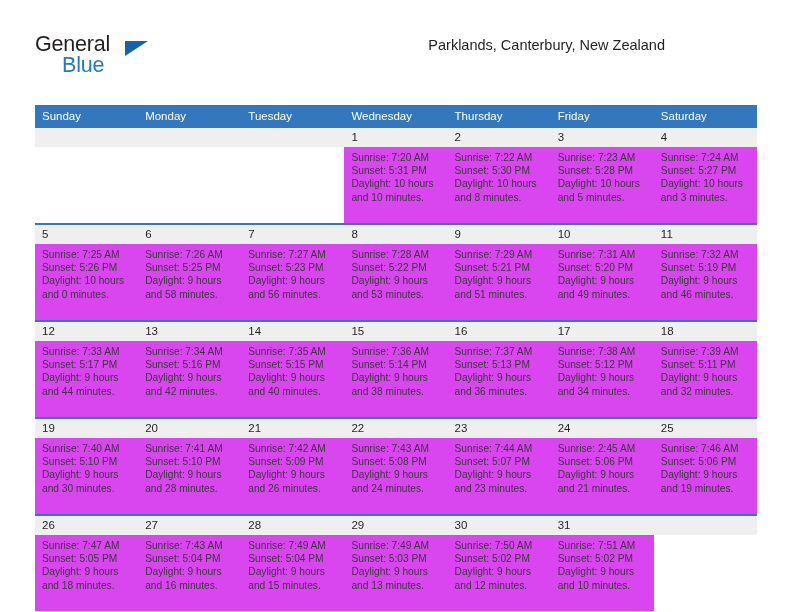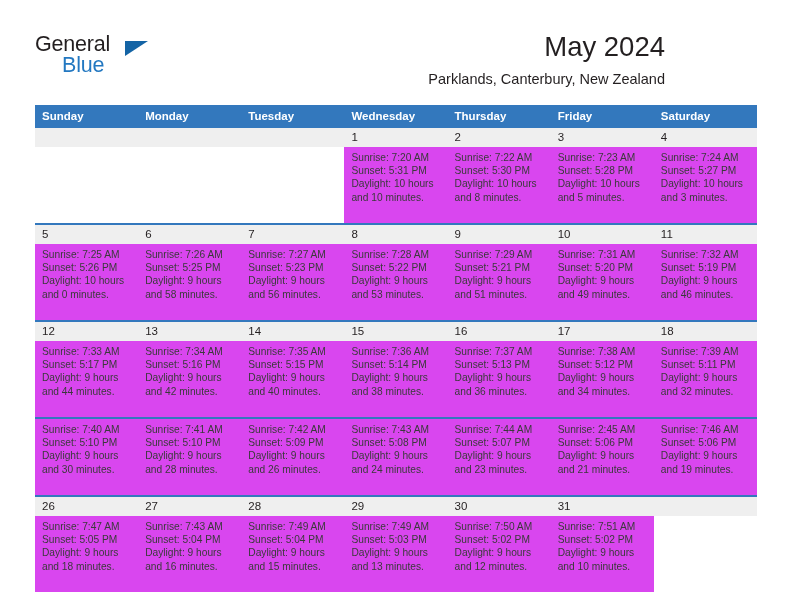--- a/index.html
+++ b/index.html
@@ -95,21 +95,21 @@
   }
   table.cal-table {
     width: 722px;
     border-collapse: collapse;
     table-layout: fixed;
   }
   table.cal-table th {
     background: #3378bd;
     color: #ffffff;
     font-size: 11.5px;
-    font-weight: bold;
+    font-weight: normal;
     text-align: left;
     padding: 5px 0 5px 7px;
     height: 11px;
     line-height: 13px;
   }
 
   
   td.daynum {
     background: #efefef;
     font-size: 11.5px;
@@ -154,21 +154,20 @@
 
   <div class="header">
 
     <div class="brand">
       <span class="brand-general">General</span>
       <span class="brand-triangle"></span>
       <span class="brand-blue">Blue</span>
     </div>
 
     <div class="title-block">
-      <div class="cal-title">May 2024</div>
       <div class="cal-subtitle">Parklands, Canterbury, New Zealand</div>
     </div>
 
   </div>
 
   <div class="calendar">
     <table class="cal-table">
       <colgroup>
         <col style="width:103.14px">
           <col style="width:103.14px">
@@ -340,20 +339,29 @@
             <div class="line">Sunrise: 7:39 AM</div>
             <div class="line">Sunset: 5:11 PM</div>
             <div class="line">Daylight: 9 hours</div>
             <div class="line">and 32 minutes.</div>
           </td>
         </tr>
         <tr class="sep">
             <td colspan="7"></td>
           </tr>
 
+        <tr class="row-daynums">
+          <td class="daynum">19</td>
+          <td class="daynum">20</td>
+          <td class="daynum">21</td>
+          <td class="daynum">22</td>
+          <td class="daynum">23</td>
+          <td class="daynum">24</td>
+          <td class="daynum">25</td>
+        </tr>
         <tr class="row-info">
           <td class="info">
             <div class="line">Sunrise: 7:40 AM</div>
             <div class="line">Sunset: 5:10 PM</div>
             <div class="line">Daylight: 9 hours</div>
             <div class="line">and 30 minutes.</div>
           </td>
           <td class="info">
             <div class="line">Sunrise: 7:41 AM</div>
             <div class="line">Sunset: 5:10 PM</div>

